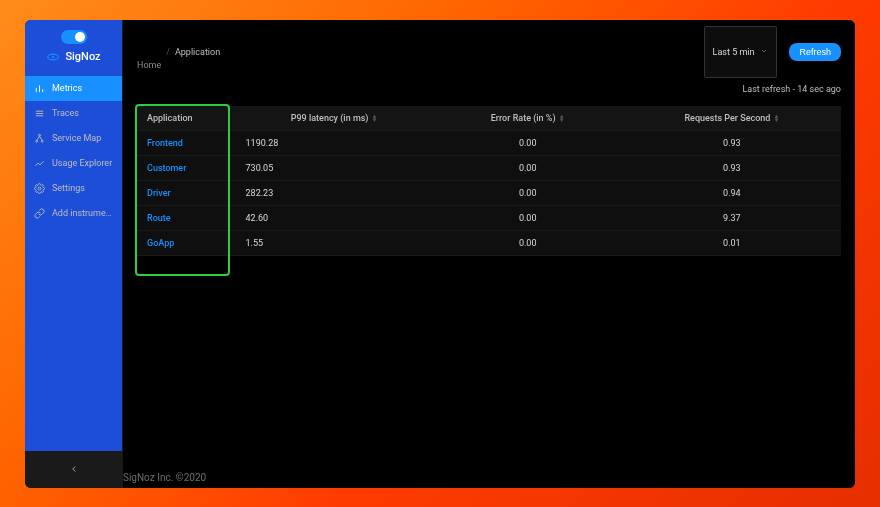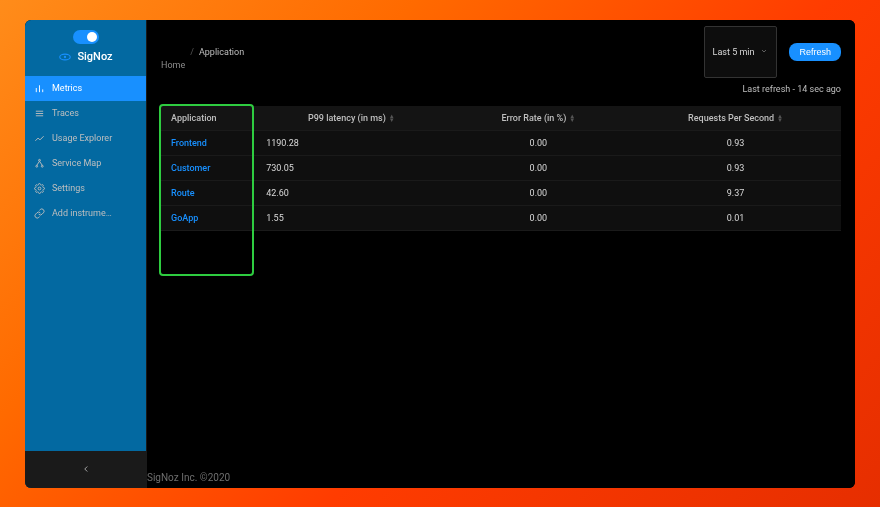--- a/index.html
+++ b/index.html
@@ -18,22 +18,22 @@
     height: 468px;
     background: #000;
     border-radius: 6px;
     display: flex;
     flex-direction: column;
     position: relative;
     overflow: hidden;
   }
   .main-row { display: flex; flex: 1; min-height: 0; }
   .sidebar {
-    width: 122px;
-    background: #0369a1;
+    width: 98px;
+    background: #1d4ed8;
     display: flex;
     flex-direction: column;
     border-right: 1px solid #1a1a1a;
     position: relative;
   }
   .sidebar-header {
     display: flex;
     flex-direction: column;
     align-items: center;
     padding: 10px 0 8px;
@@ -261,36 +261,36 @@
                 <line x1="4" y1="7" x2="20" y2="7"></line>
                 <line x1="4" y1="12" x2="20" y2="12"></line>
                 <line x1="4" y1="17" x2="20" y2="17"></line>
               </svg>
           </span>
           <span>Traces</span>
         </div>
         <div class="nav-item">
           <span class="nav-icon">
             <svg width="11" height="11" viewBox="0 0 24 24" fill="none" stroke="currentColor" stroke-width="2">
-                <polyline points="3,17 9,11 13,15 21,7"></polyline>
-              </svg>
-          </span>
-          <span>Usage Explorer</span>
-        </div>
-        <div class="nav-item">
-          <span class="nav-icon">
-            <svg width="11" height="11" viewBox="0 0 24 24" fill="none" stroke="currentColor" stroke-width="2">
                 <circle cx="12" cy="5" r="2"></circle>
                 <circle cx="6" cy="18" r="2"></circle>
                 <circle cx="18" cy="18" r="2"></circle>
                 <line x1="12" y1="7" x2="6" y2="16"></line>
                 <line x1="12" y1="7" x2="18" y2="16"></line>
               </svg>
           </span>
           <span>Service Map</span>
+        </div>
+        <div class="nav-item">
+          <span class="nav-icon">
+            <svg width="11" height="11" viewBox="0 0 24 24" fill="none" stroke="currentColor" stroke-width="2">
+                <polyline points="3,17 9,11 13,15 21,7"></polyline>
+              </svg>
+          </span>
+          <span>Usage Explorer</span>
         </div>
         <div class="nav-item">
           <span class="nav-icon">
             <svg width="11" height="11" viewBox="0 0 24 24" fill="none" stroke="currentColor" stroke-width="2">
                 <circle cx="12" cy="12" r="3"></circle>
                 <path d="M19.4 15a1.65 1.65 0 0 0 .33 1.82l.06.06a2 2 0 1 1-2.83 2.83l-.06-.06a1.65 1.65 0 0 0-1.82-.33 1.65 1.65 0 0 0-1 1.51V21a2 2 0 1 1-4 0v-.09a1.65 1.65 0 0 0-1-1.51 1.65 1.65 0 0 0-1.82.33l-.06.06a2 2 0 1 1-2.83-2.83l.06-.06a1.65 1.65 0 0 0 .33-1.82 1.65 1.65 0 0 0-1.51-1H3a2 2 0 1 1 0-4h.09a1.65 1.65 0 0 0 1.51-1 1.65 1.65 0 0 0-.33-1.82l-.06-.06a2 2 0 1 1 2.83-2.83l.06.06a1.65 1.65 0 0 0 1.82.33h0a1.65 1.65 0 0 0 1-1.51V3a2 2 0 1 1 4 0v.09a1.65 1.65 0 0 0 1 1.51h0a1.65 1.65 0 0 0 1.82-.33l.06-.06a2 2 0 1 1 2.83 2.83l-.06.06a1.65 1.65 0 0 0-.33 1.82v0a1.65 1.65 0 0 0 1.51 1H21a2 2 0 1 1 0 4h-.09a1.65 1.65 0 0 0-1.51 1z"></path>
               </svg>
           </span>
           <span>Settings</span>
         </div>
@@ -372,20 +372,26 @@
                 <td class="col-err">0.00</td>
                 <td class="col-rps">0.93</td>
               </tr>
               <tr>
                 <td class="col-app"><span class="app-link">Customer</span></td>
                 <td class="col-p99">730.05</td>
                 <td class="col-err">0.00</td>
                 <td class="col-rps">0.93</td>
               </tr>
               <tr>
+                <td class="col-app"><span class="app-link">Driver</span></td>
+                <td class="col-p99">282.23</td>
+                <td class="col-err">0.00</td>
+                <td class="col-rps">0.94</td>
+              </tr>
+              <tr>
                 <td class="col-app"><span class="app-link">Route</span></td>
                 <td class="col-p99">42.60</td>
                 <td class="col-err">0.00</td>
                 <td class="col-rps">9.37</td>
               </tr>
               <tr>
                 <td class="col-app"><span class="app-link">GoApp</span></td>
                 <td class="col-p99">1.55</td>
                 <td class="col-err">0.00</td>
                 <td class="col-rps">0.01</td>

